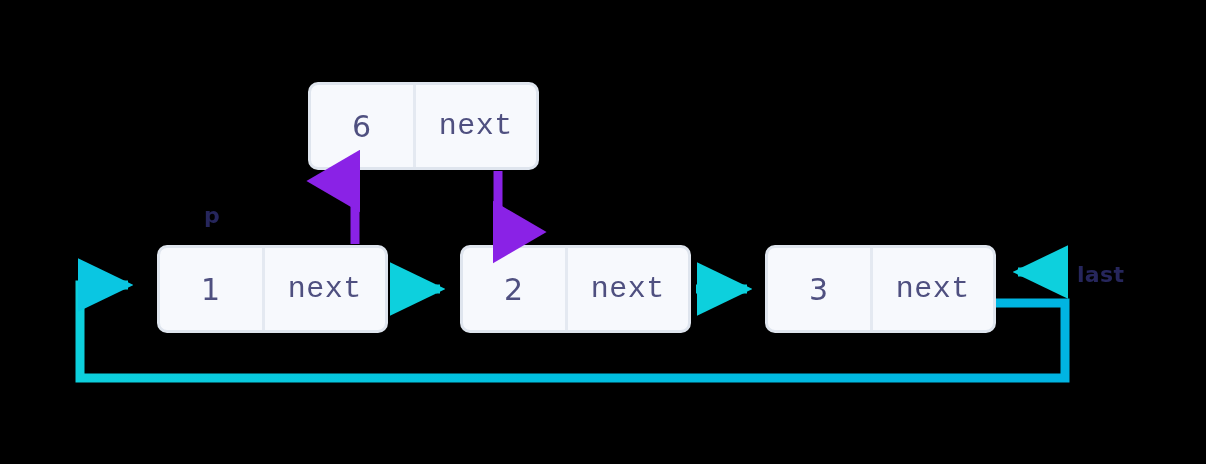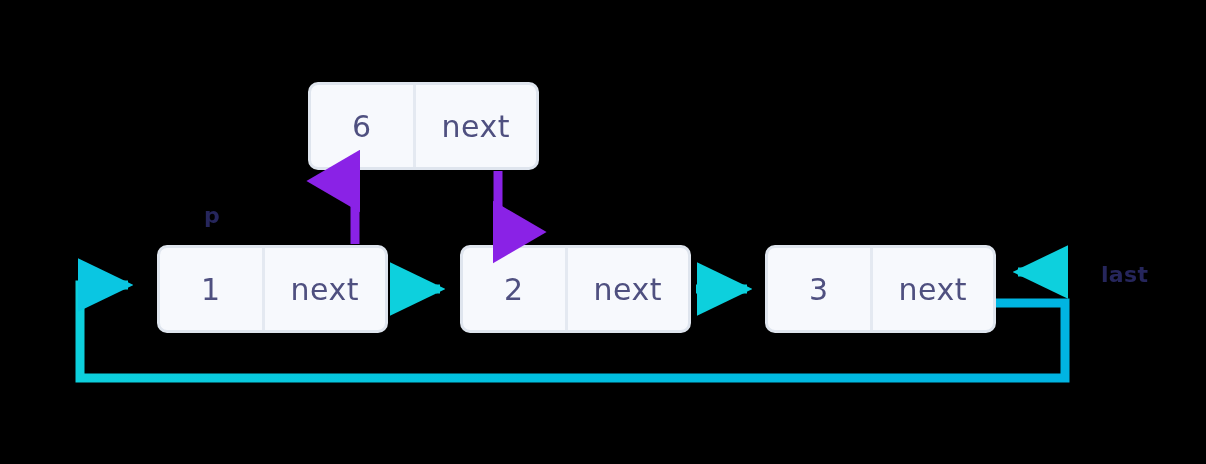--- a/index.html
+++ b/index.html
@@ -33,35 +33,36 @@
     font-weight: 500;
     color: #4f5080;
     letter-spacing: 0.5px;
   }
   .node .cell.data {
     width: 106px;
     border-right: 3px solid #e4e9f1;
   }
   .node .cell.nextc {
     width: 122px;
+    font-family: Liberation Mono, monospace;
   }
   .node.n6  { left: 308px; top: 82px;  width: 231px; }
   .node.n1  { left: 157px; top: 245px; width: 231px; }
   .node.n2  { left: 460px; top: 245px; width: 231px; }
   .node.n3  { left: 765px; top: 245px; width: 231px; }
 
   .ptr-label {
     position: absolute;
     font-size: 22px;
     font-weight: 700;
     color: #26265c;
     letter-spacing: 0.3px;
   }
   .ptr-label.p    { left: 204px; top: 203px; }
-  .ptr-label.last { left: 1077px; top: 262px; margin-left: 24px; }
+  .ptr-label.last { left: 1077px; top: 262px; }
 
   svg.overlay {
     position: absolute;
     left: 0;
     top: 0;
     width: 1206px;
     height: 464px;
     pointer-events: none;
   }
 </style>

